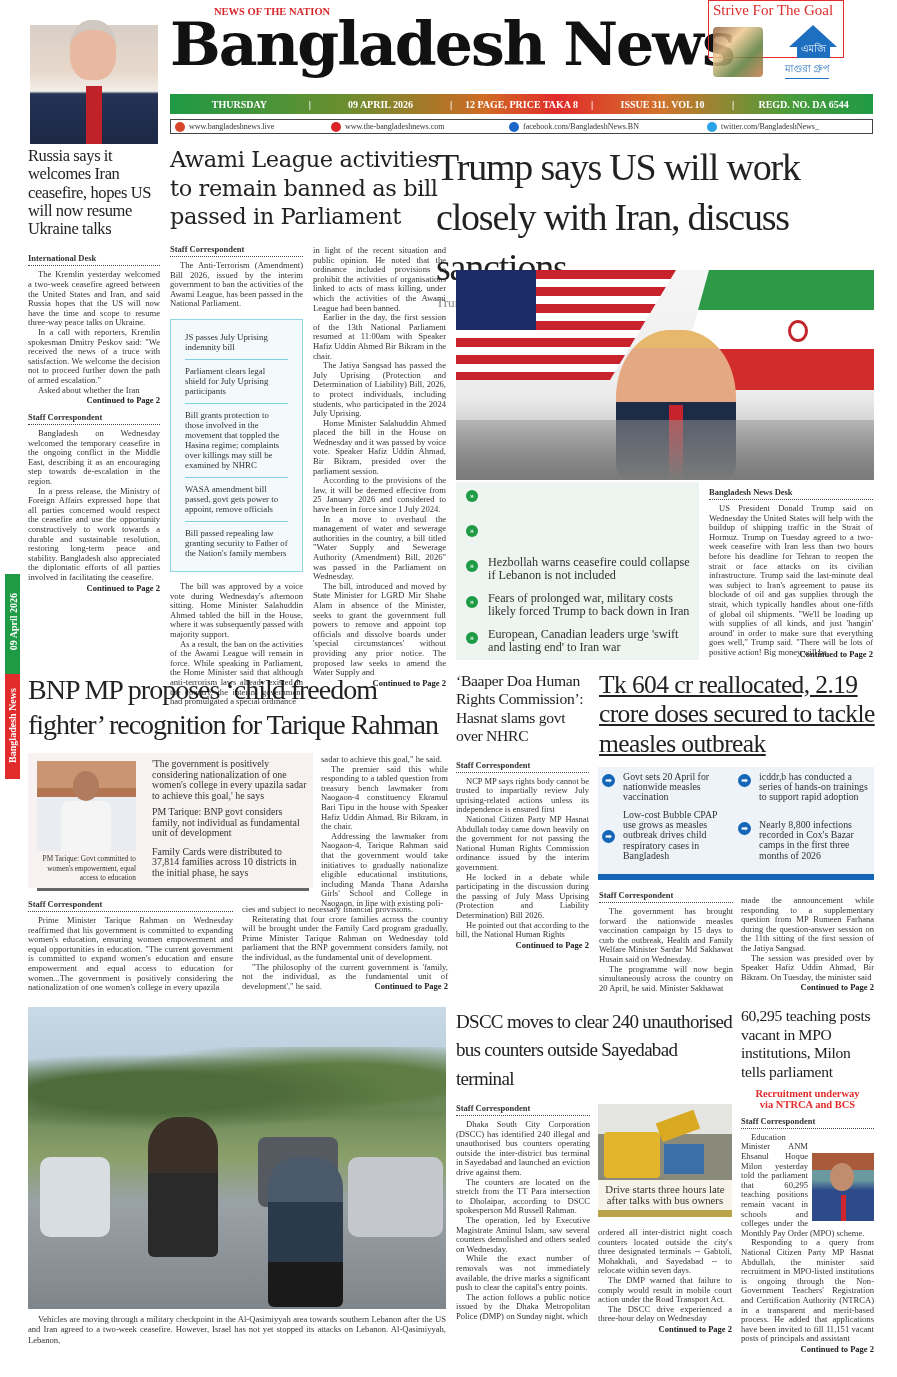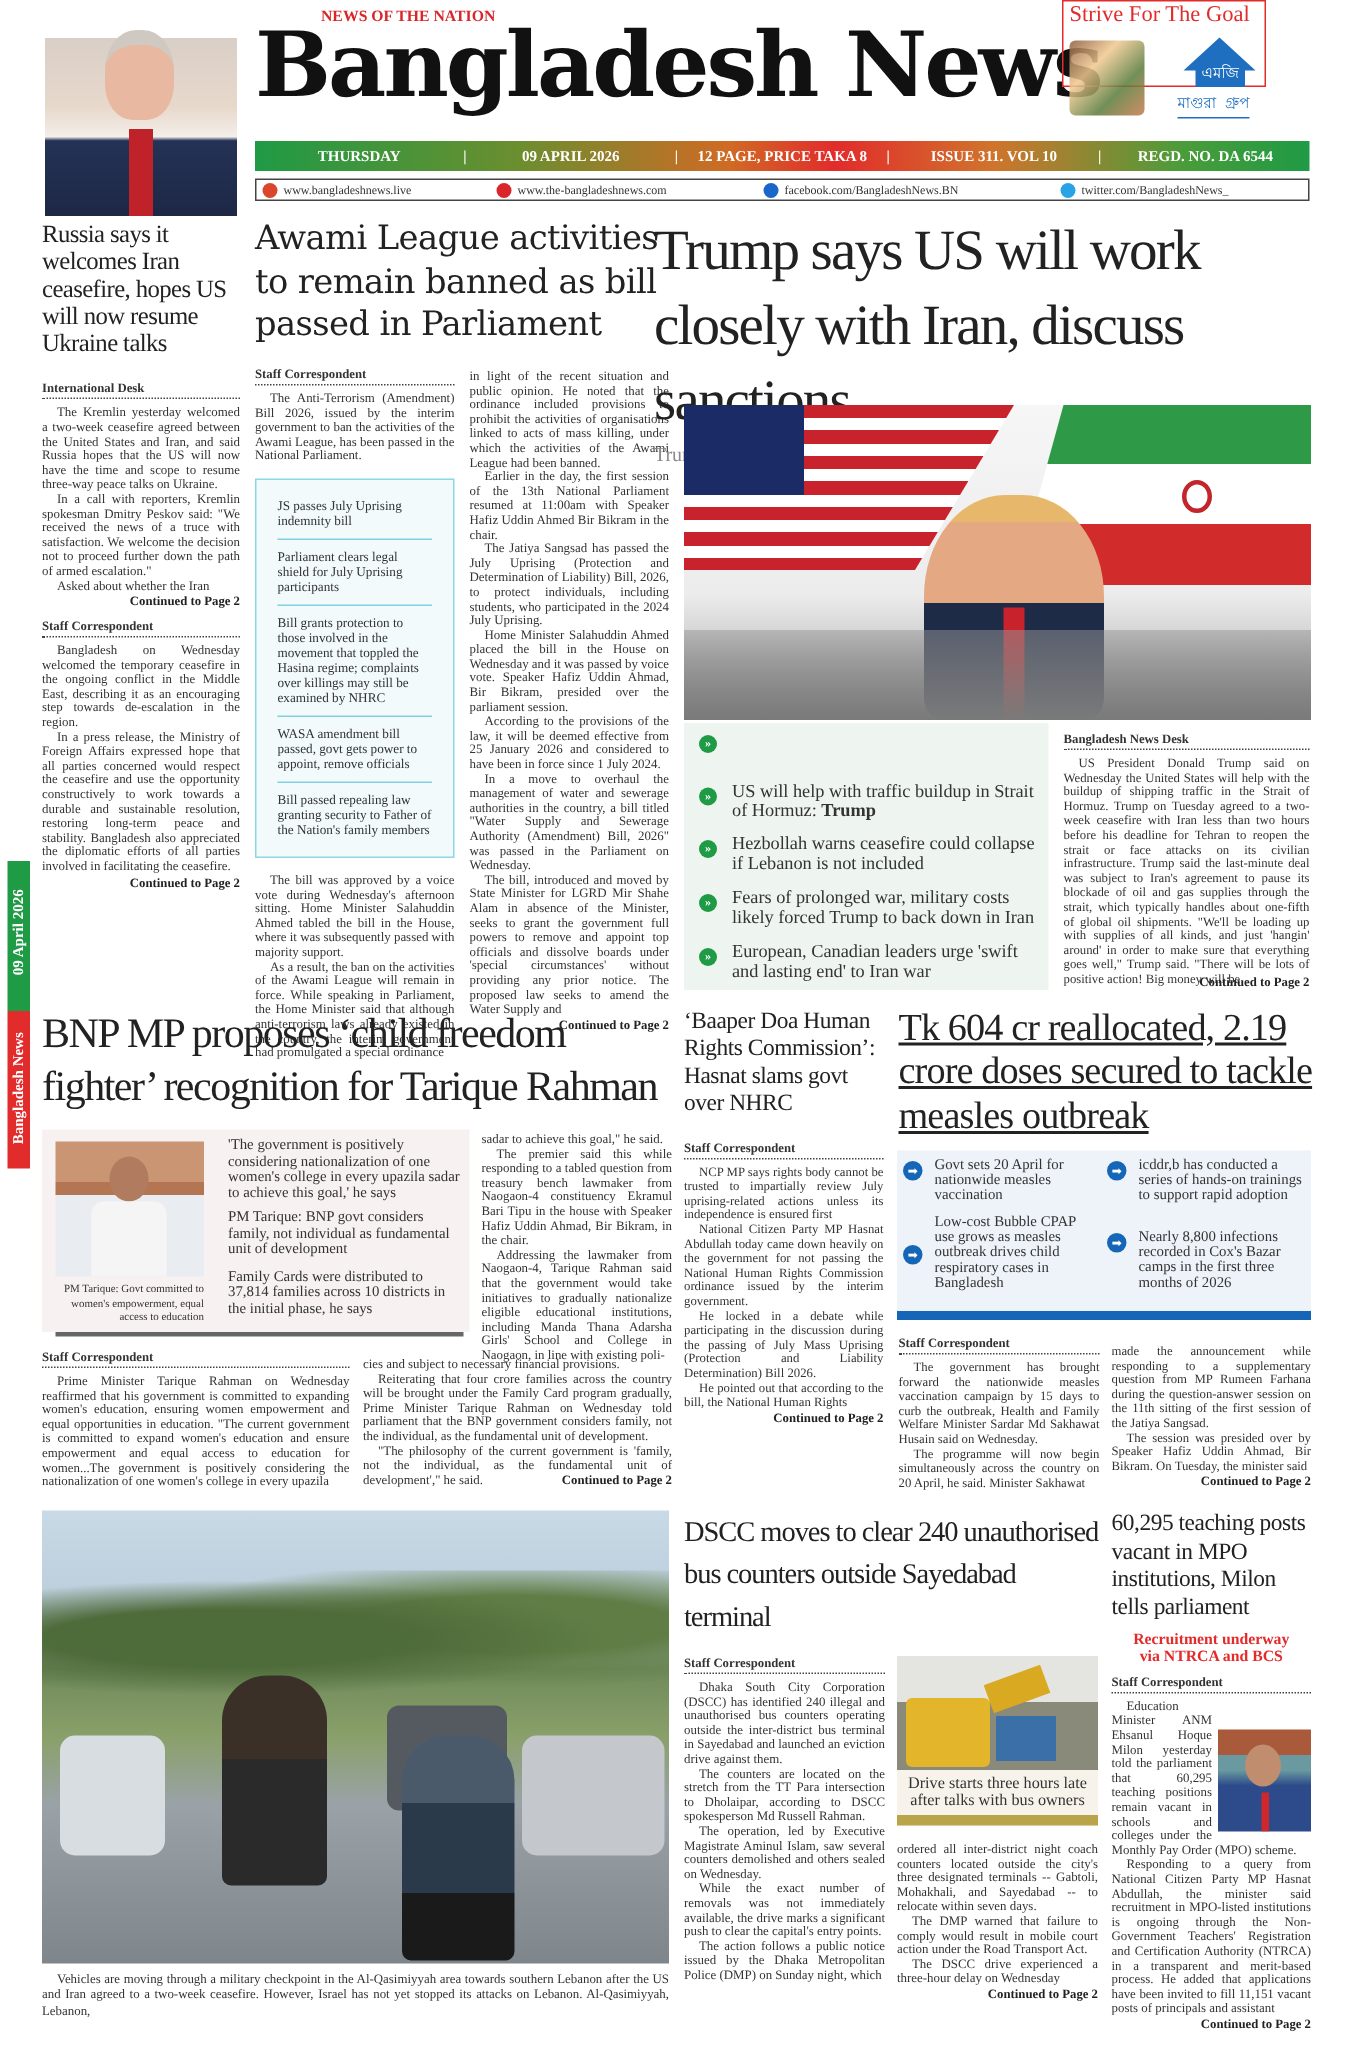--- a/index.html
+++ b/index.html
@@ -36,21 +36,21 @@
 </div>
 
 <div class="abs serif" style="left:214px;top:6px;font-size:10.5px;font-weight:bold;color:#d9262b">NEWS OF THE NATION</div>
 <div class="abs masthead" style="left:170px;top:14px;">Bangladesh News</div>
 
 <div class="abs" style="left:708px;top:0;width:136px;height:58px;border:1.5px solid #e22b2b;">
   <div class="serif" style="position:absolute;left:4px;top:1px;font-size:15px;color:#e22b2b;white-space:nowrap">Strive For The Goal</div>
   <div style="position:absolute;left:4px;top:26px;width:50px;height:50px;background:linear-gradient(135deg,#8b5a3c,#f0c890,#5a7b3a,#c67a4a);border-radius:4px;opacity:.85"></div>
   <div style="position:absolute;left:80px;top:24px;width:0;height:0;border-left:24px solid transparent;border-right:24px solid transparent;border-bottom:22px solid #1e6fc0"></div>
   <div style="position:absolute;left:88px;top:40px;font-family:'DejaVu Sans',sans-serif;font-size:10px;color:#fff;background:#1e6fc0;padding:0 4px">এমজি</div>
-  <div style="position:absolute;left:76px;top:60px;font-family:Liberation Mono, monospace;font-size:10px;color:#1e6fc0;border-bottom:1px solid #1e6fc0">মাগুরা গ্রুপ</div>
+  <div style="position:absolute;left:76px;top:60px;font-family:Liberation Serif, serif;font-size:10px;color:#1e6fc0;border-bottom:1px solid #1e6fc0">মাগুরা গ্রুপ</div>
 </div>
 
 <div class="abs infobar" style="left:170px;top:94px;width:703px;height:20px;">
   <span>THURSDAY</span>
     <i>|</i>
   <span>09  APRIL 2026</span>
     <i>|</i>
   <span>12  PAGE, PRICE TAKA  8</span>
     <i>|</i>
   <span>ISSUE 311. VOL 10</span>
@@ -152,21 +152,20 @@
   <div style="position:absolute;left:0;top:150px;width:418px;height:60px;background:linear-gradient(180deg,rgba(150,150,150,.5),#7a7a7a)"></div>
 </div>
 
 <div class="abs" style="left:456px;top:482px;width:243px;height:178px;background:#eef4ef;padding:4px 6px 0 10px;">
   <ul class="bullets serif" style="font-size:12.2px;line-height:12.5px;color:#333">
     <li style="height:35px">
         <span class="gbul">»</span>
       </li>
     <li style="height:35px">
         <span class="gbul">»</span>
-        <span><span>US will help with traffic buildup in Strait of Hormuz: </span><b>Trump</b></span>
       </li>
     <li style="height:36px">
         <span class="gbul">»</span>
         <span>Hezbollah warns ceasefire could collapse if Lebanon is not included</span>
       </li>
     <li style="height:36px">
         <span class="gbul">»</span>
         <span>Fears of prolonged war, military costs likely forced Trump to back down in Iran</span>
       </li>
     <li style="height:36px">

